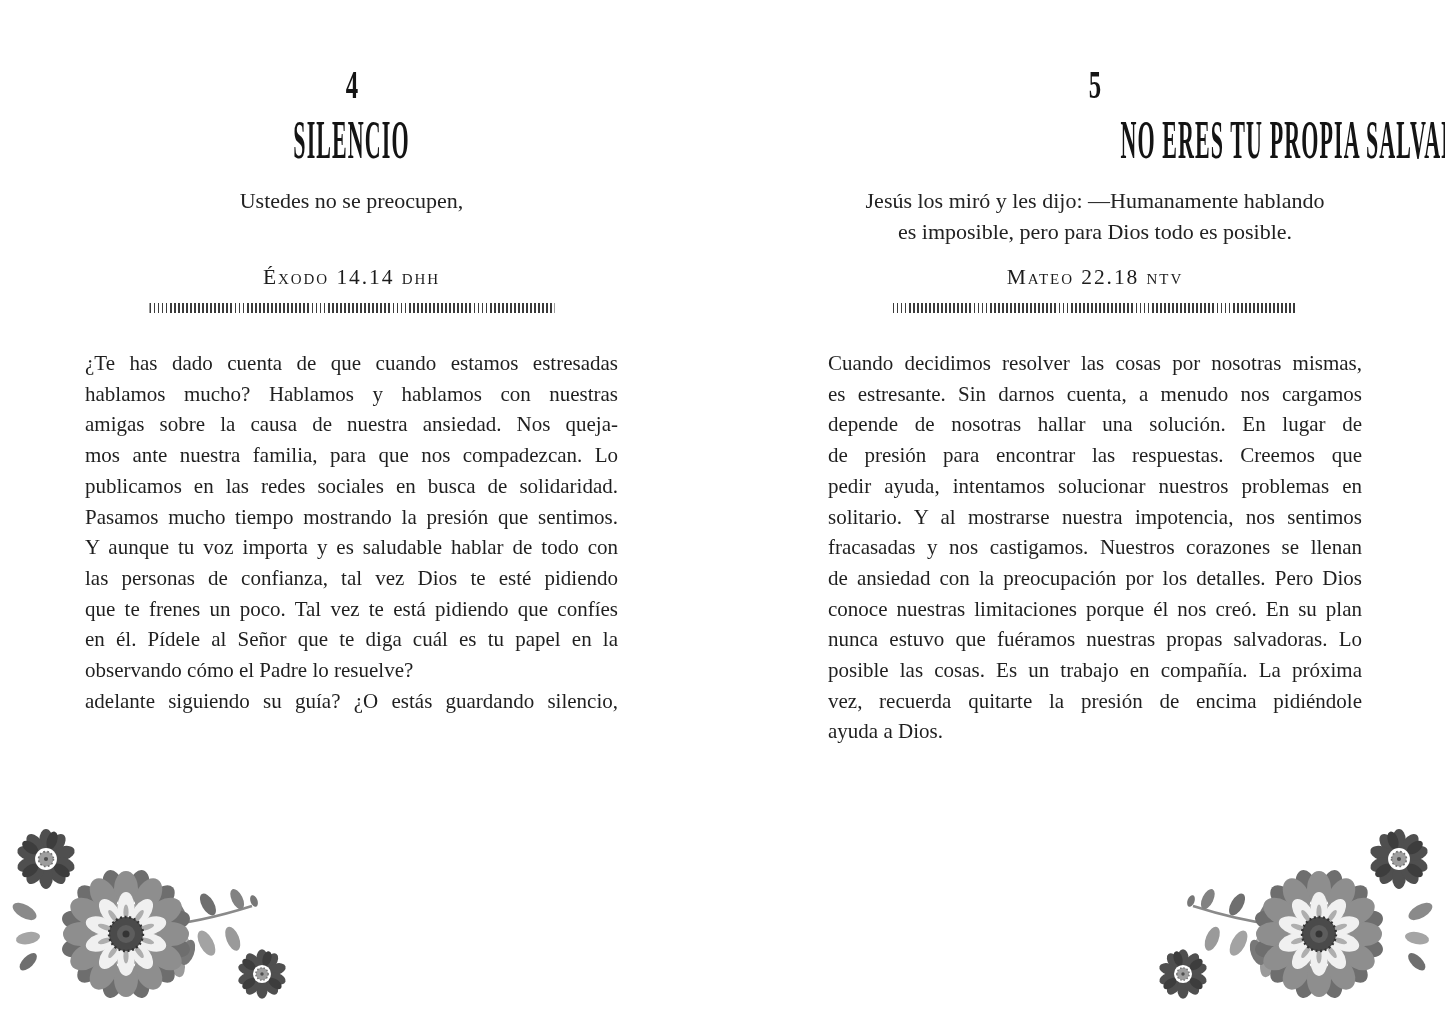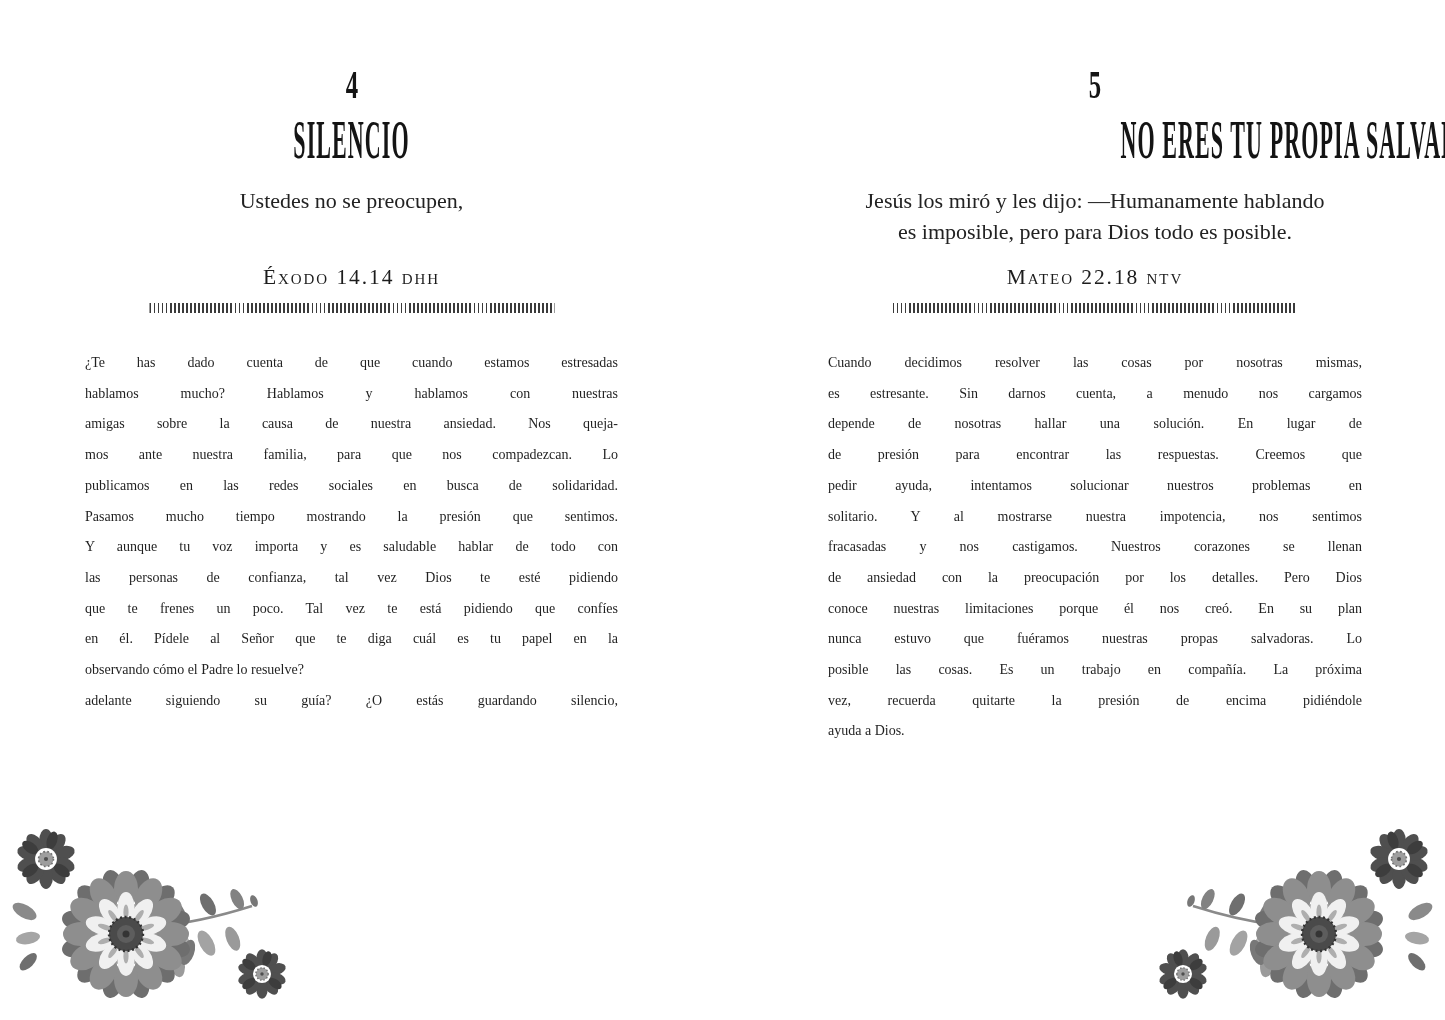--- a/index.html
+++ b/index.html
@@ -45,21 +45,21 @@
   }
 
   .divider{
     position:absolute;top:303px;left:50%;transform:translateX(-50%);
     width:405px;height:10px;
     background:repeating-linear-gradient(90deg,#3b3b3b 0 1.8px,#ffffff 1.8px 4.05px);
   }
 
   .body-text{
     position:absolute;top:348px;left:0;right:0;
-    font-size:14px;line-height:30.7px;color:#1f1f1f;
+    font-size:21px;line-height:30.7px;color:#1f1f1f;
   }
   .body-line{
     text-align:justify;text-align-last:justify;
     white-space:normal;overflow:visible;
   }
   .body-line.last{text-align-last:left;}
 
   .floral{position:absolute;top:826px;width:300px;height:192px;}
   .fl-left{left:6px;}
   .fl-right{right:6px;transform:scaleX(-1);}

